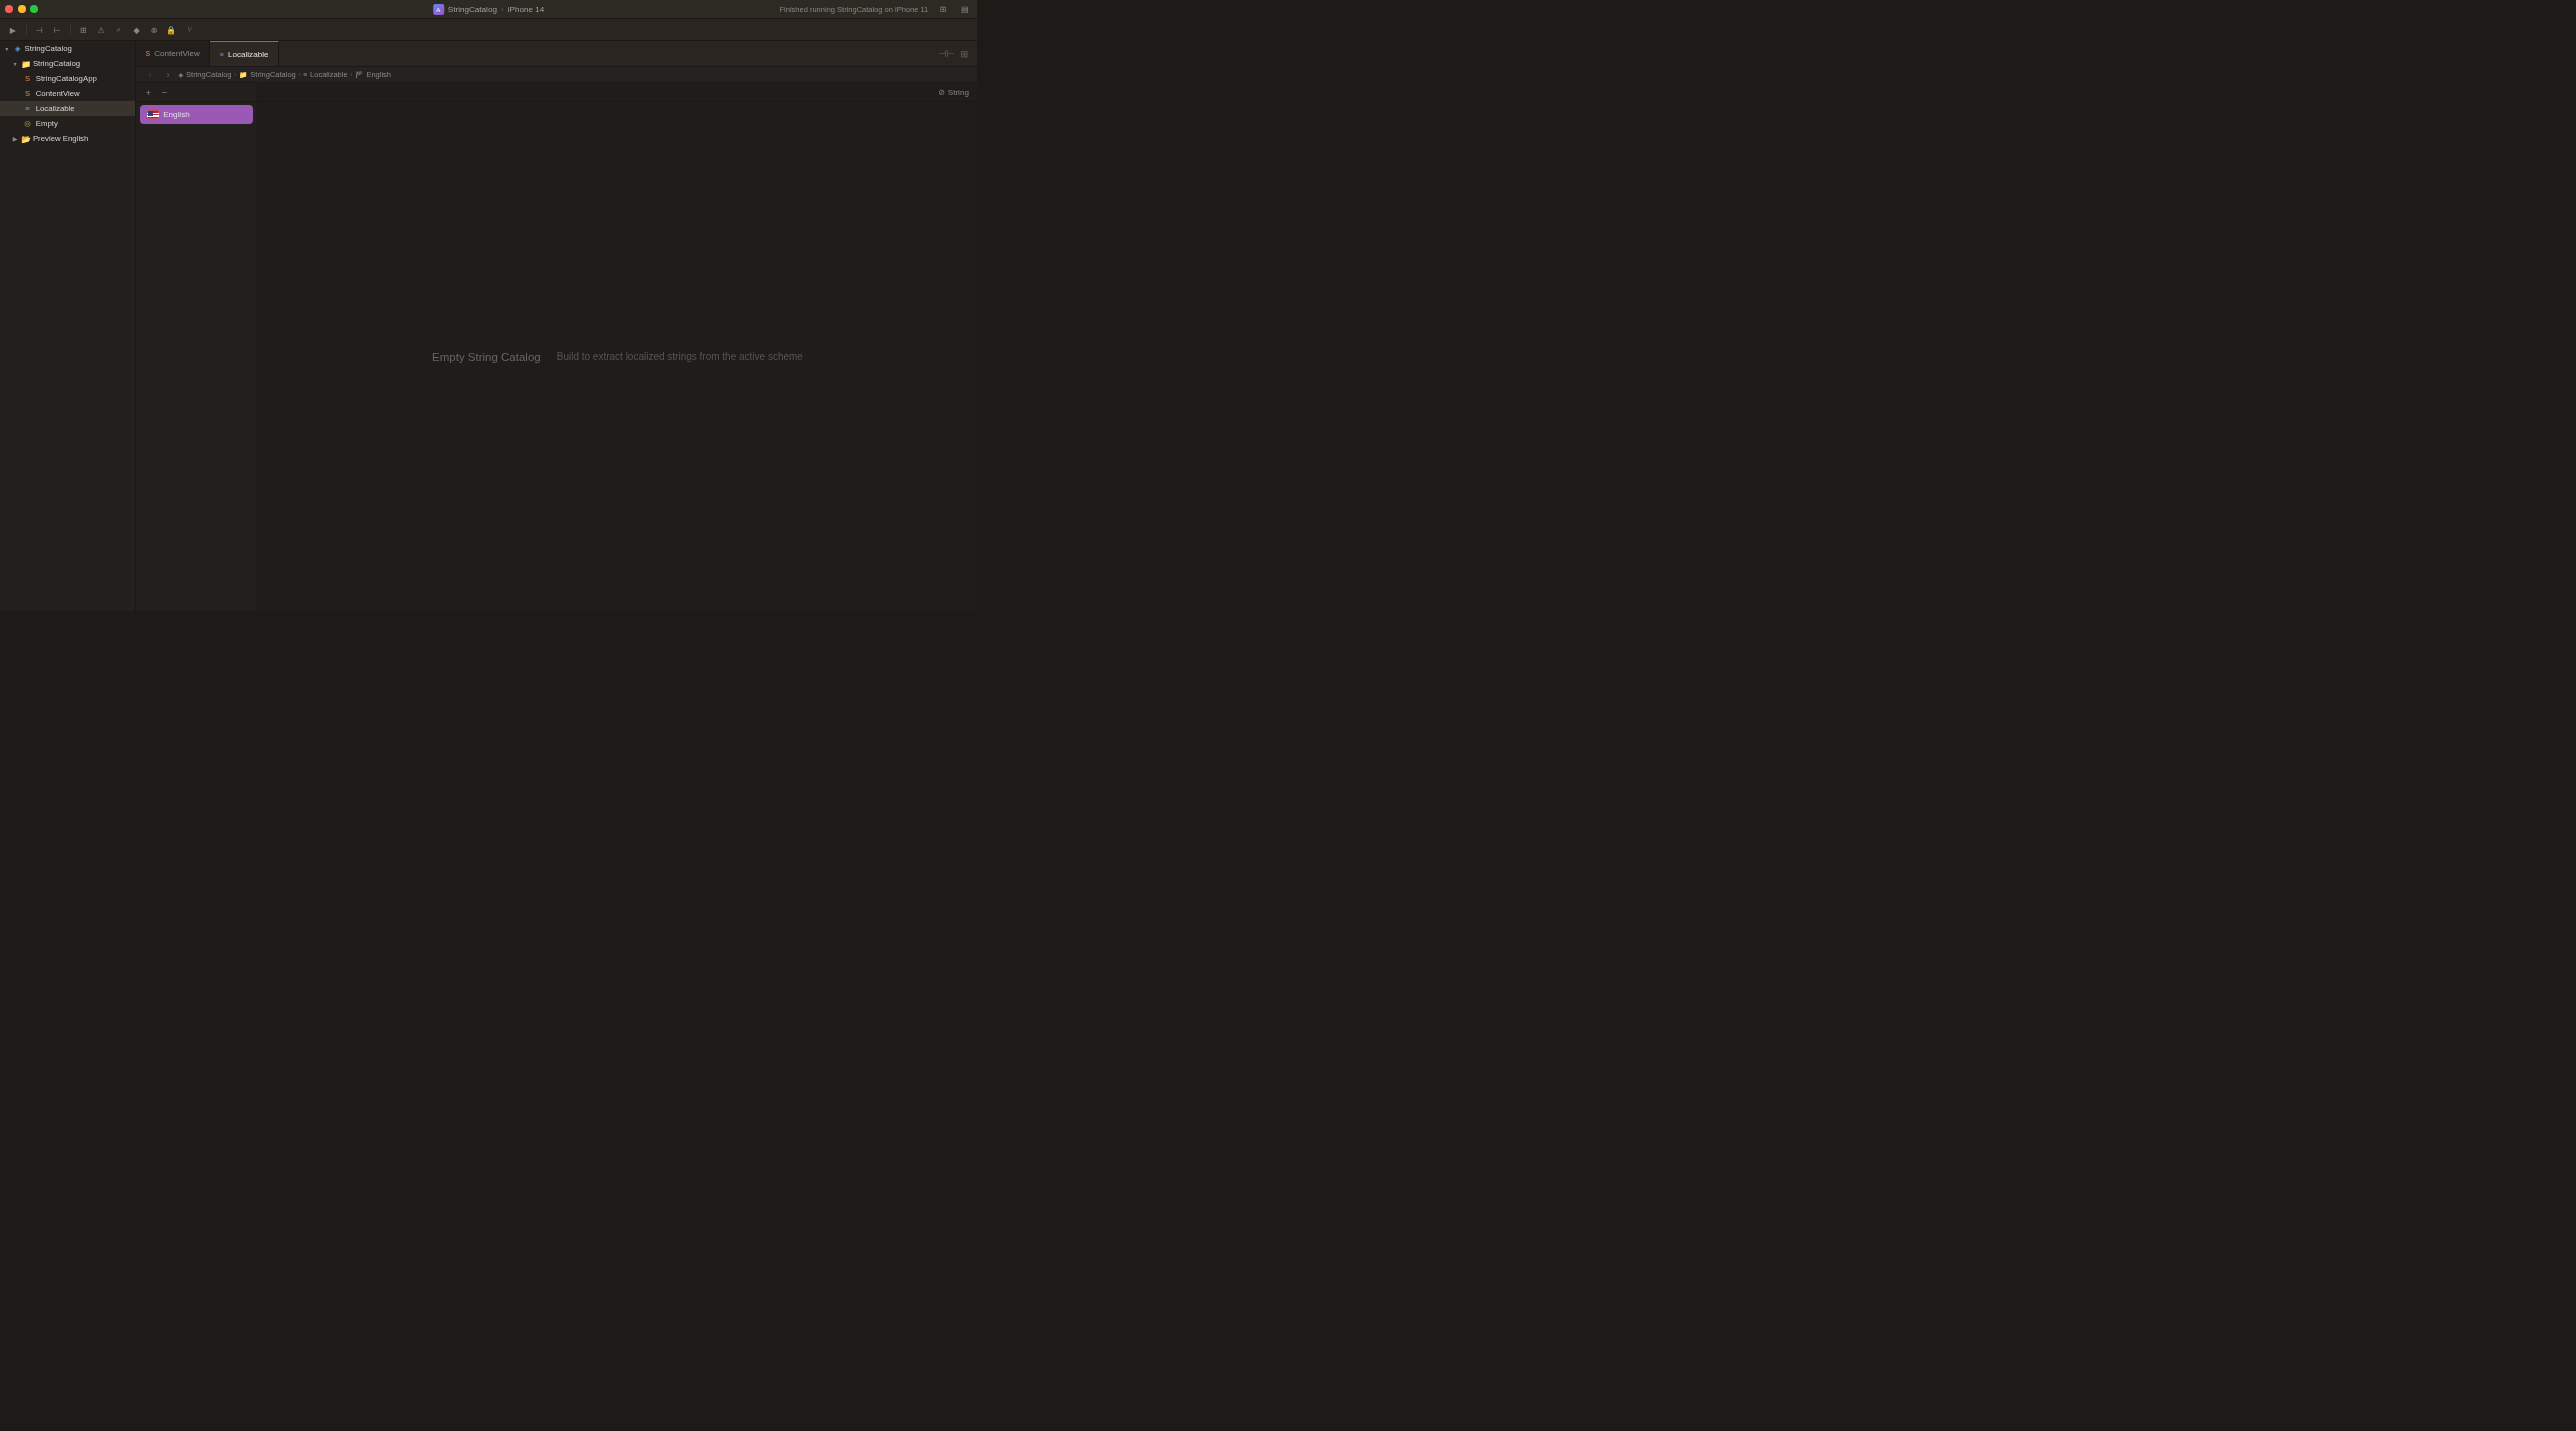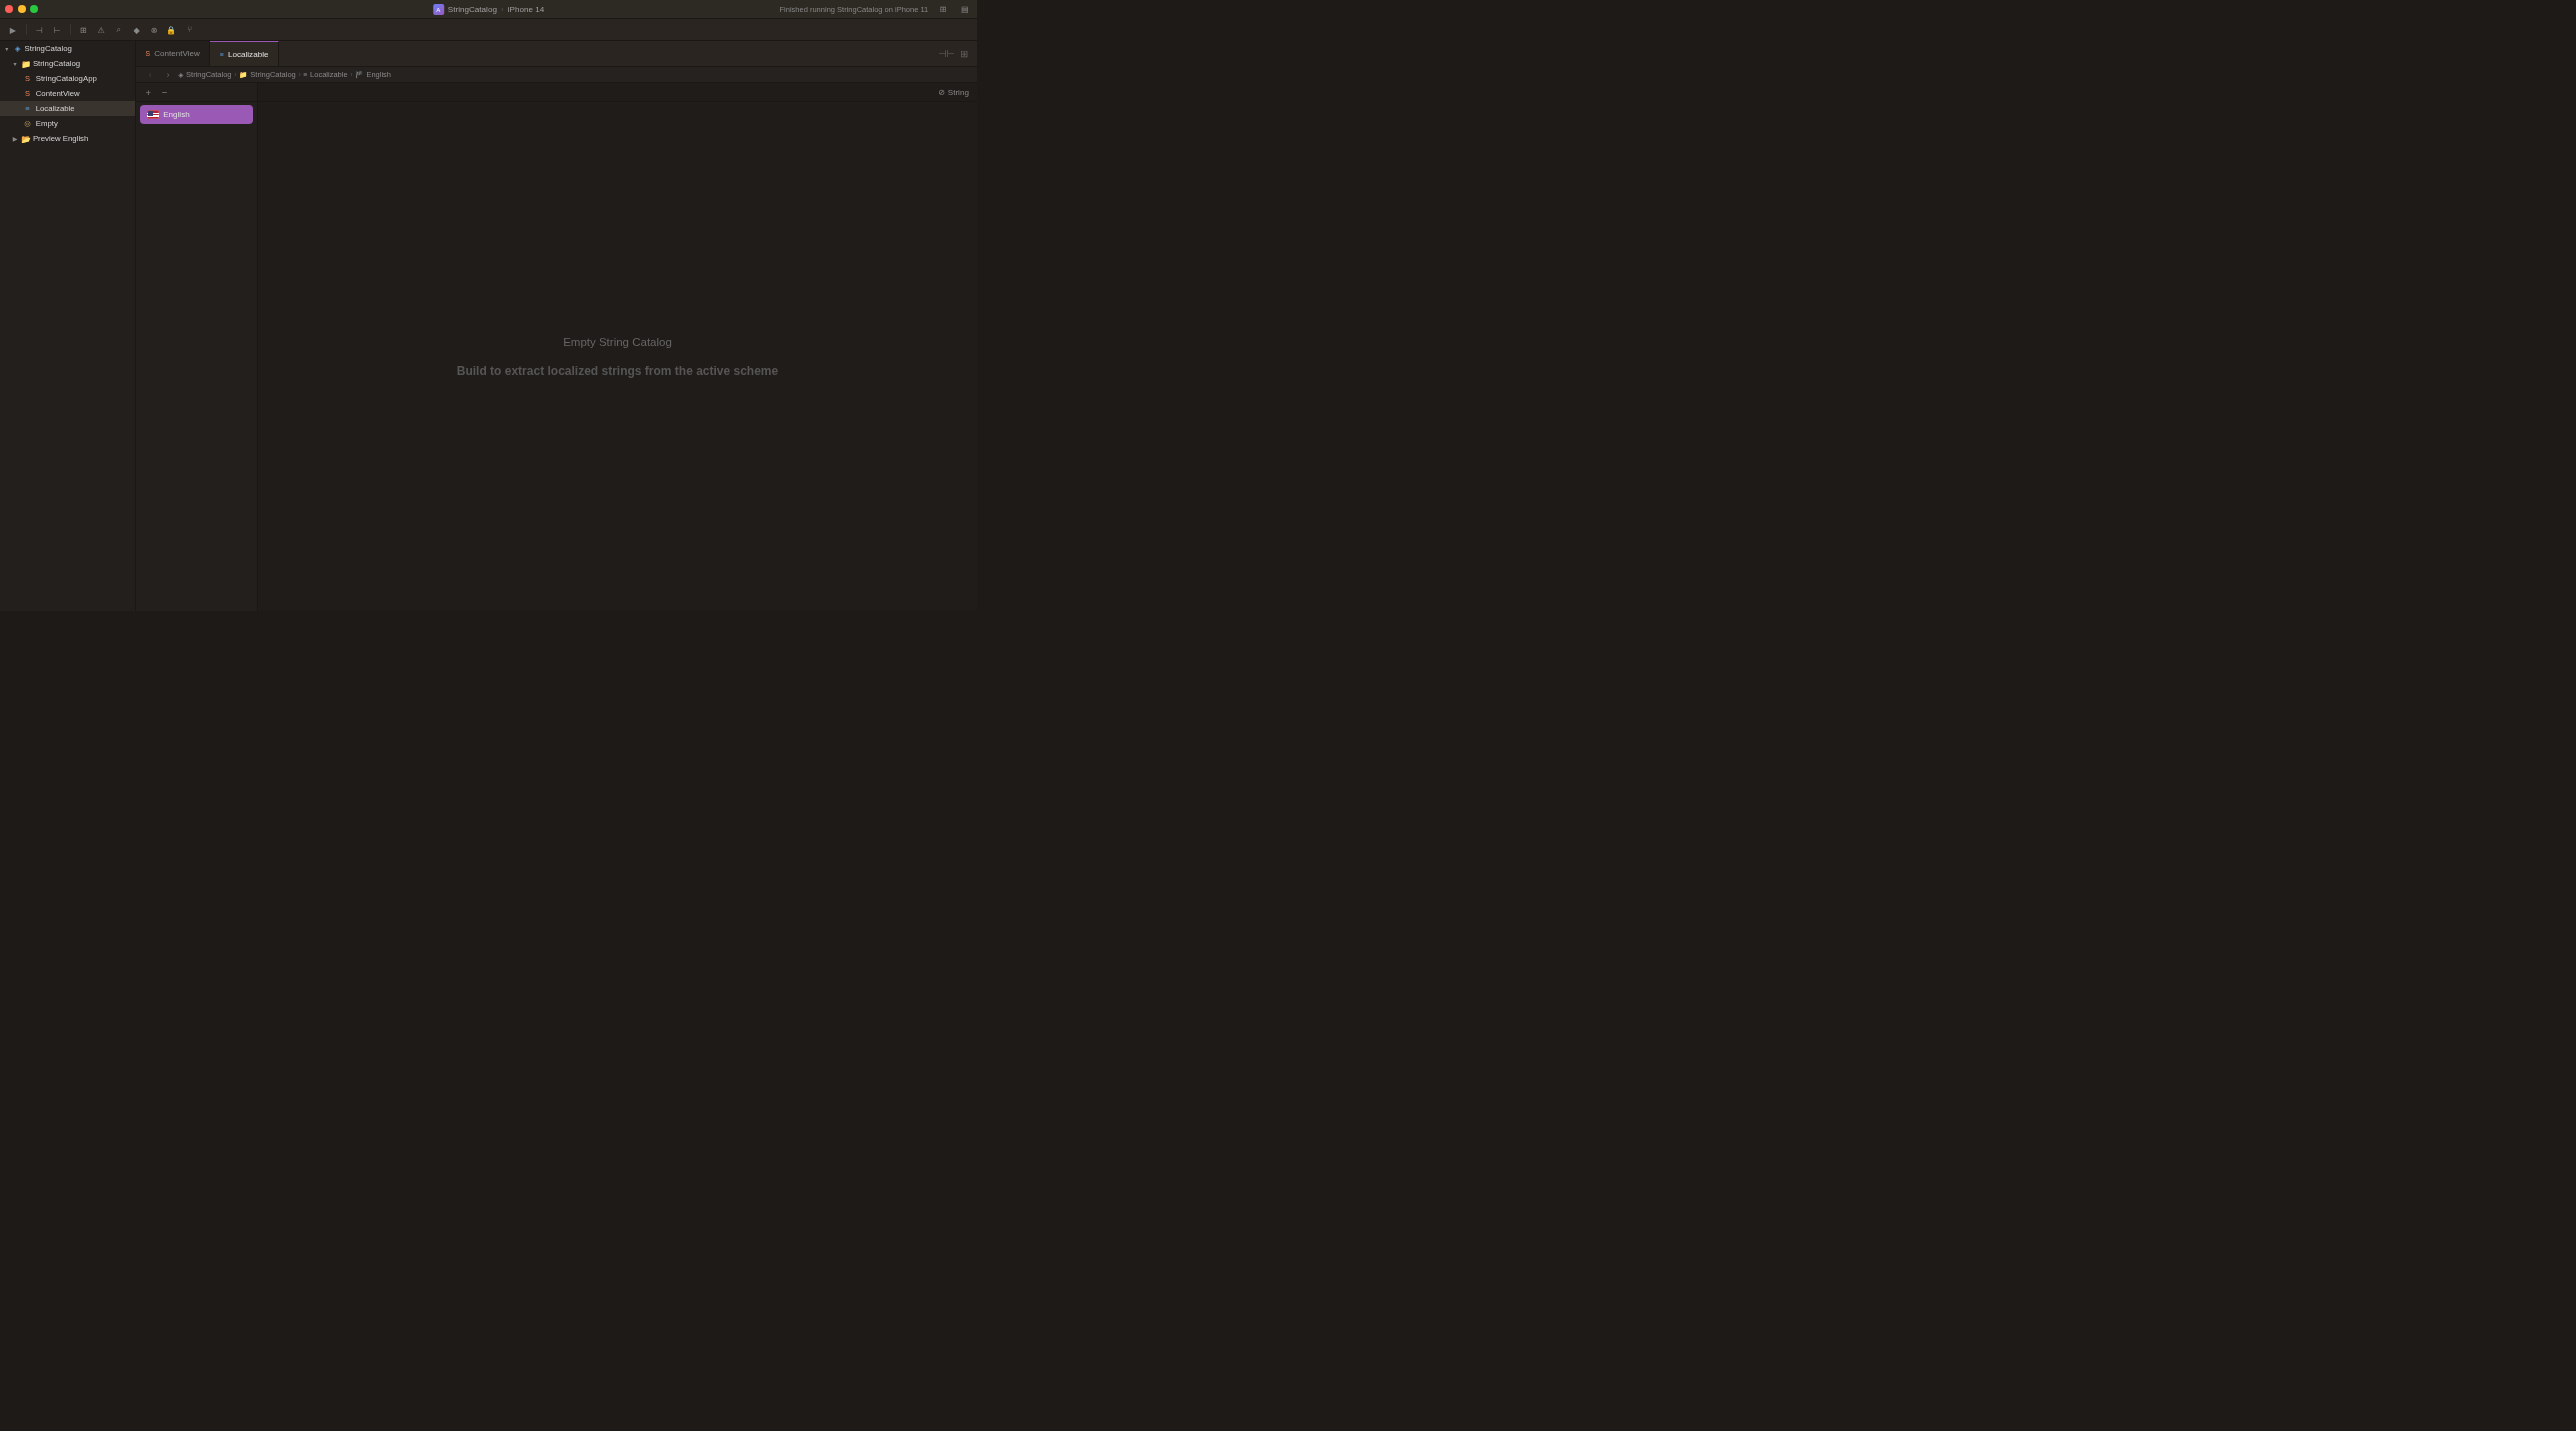--- a/index.html
+++ b/index.html
@@ -349,38 +349,37 @@
       gap: 2.7px;
       background: transparent;
       border: none;
       cursor: pointer;
       color: #888;
       font-size: 8.1px;
     }
 
     .empty-state {
       display: flex;
-      flex-direction: column;
+      flex-direction: row;
       align-items: center;
       justify-content: center;
       gap: 16px;
       flex: 1;
       width: 100%;
     }
 
     .empty-title {
       font-size: 11.5px;
       font-weight: 300;
       color: #666;
     }
 
     .empty-subtitle {
-      font-size: 12px;
+      font-size: 10px;
       color: #555;
-      font-weight: bold;
     }
 
     
     .breadcrumb-bar {
       height: 16.3px;
       background: #262220;
       display: flex;
       align-items: center;
       padding: 0 6.8px;
       gap: 2.7px;

